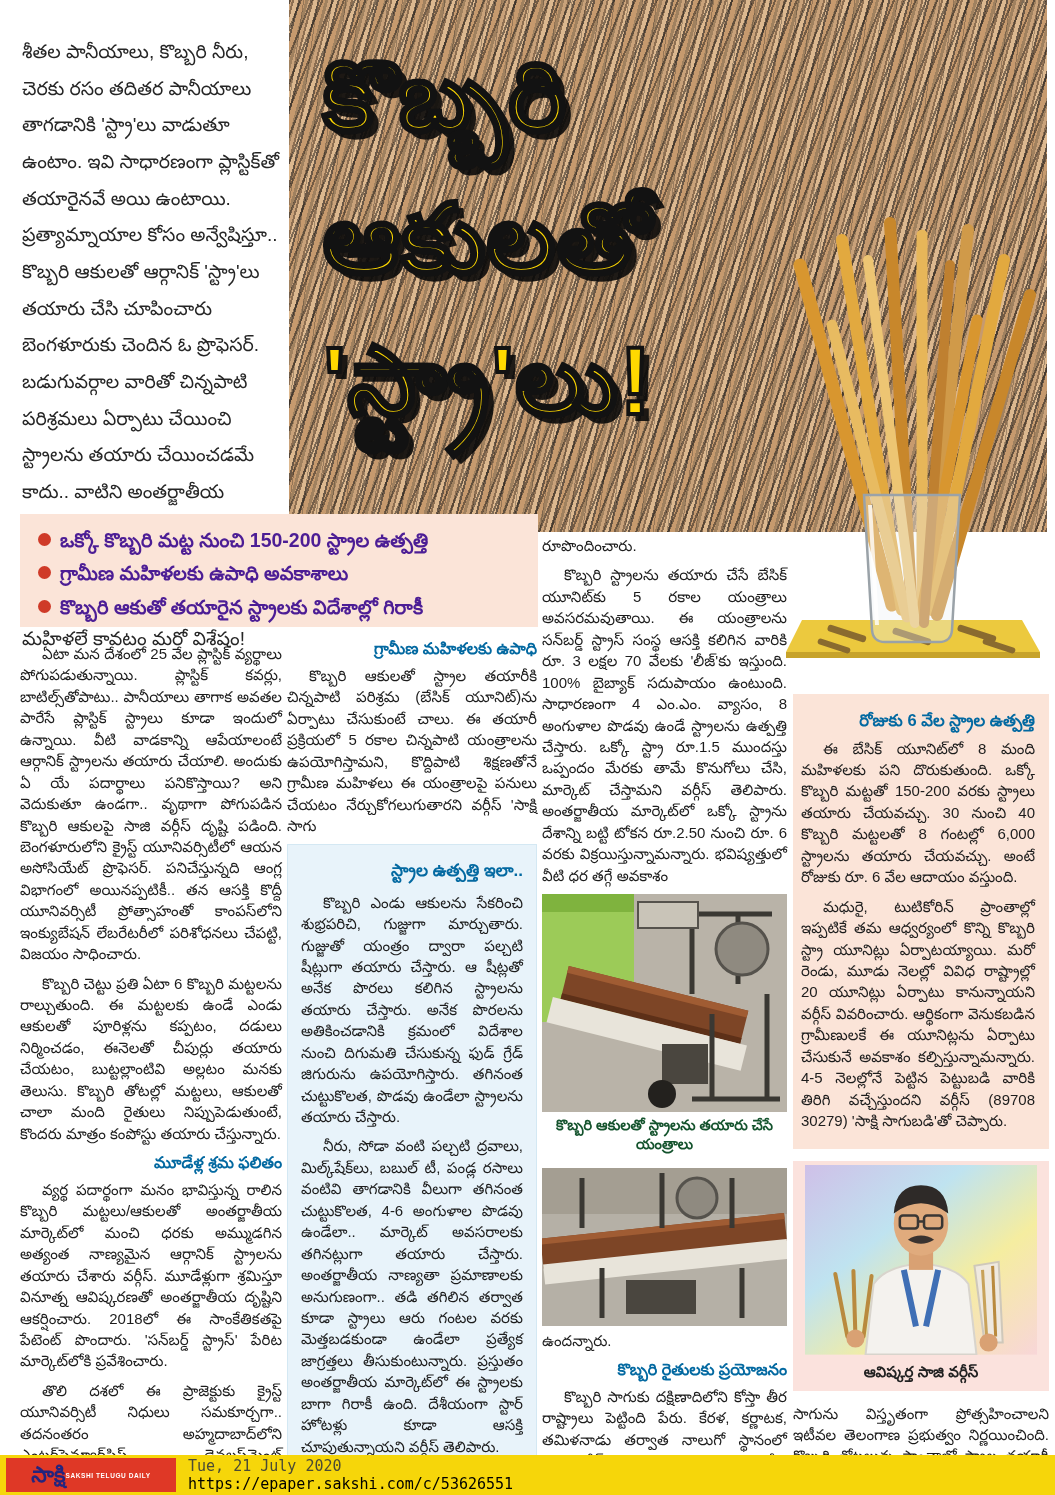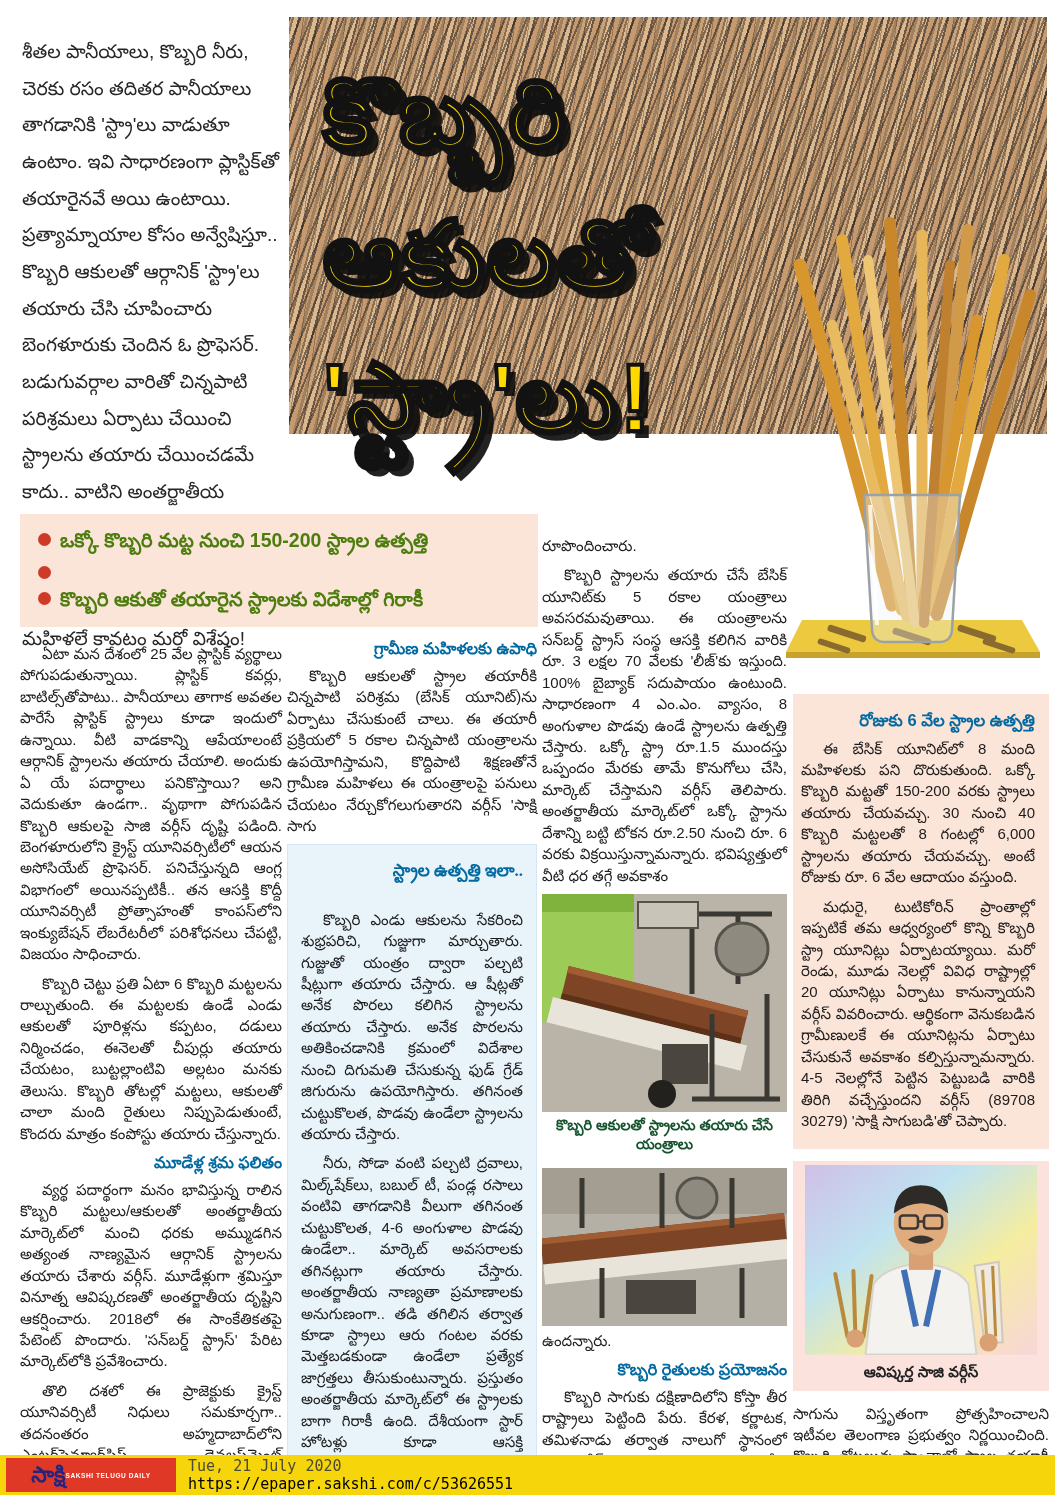--- a/index.html
+++ b/index.html
@@ -10,21 +10,21 @@
     font-family:"Liberation Sans","DejaVu Sans",sans-serif;
     color:#1c1c1c;
   }
   
   .lede {
     position:absolute; left:22px; top:34px; width:262px;
     font-size:19px; line-height:1.93; color:#262626; text-align:left;
   }
   
   .hero {
-    position:absolute; left:289px; top:17px; width:758px; height:417px;
+    position:absolute; left:289px; top:0; width:758px; height:532px;
     background:
       repeating-linear-gradient(112deg, rgba(35,30,26,.50) 0 2px, rgba(0,0,0,0) 2px 10px),
       repeating-linear-gradient(98deg, rgba(60,50,40,.35) 0 1px, rgba(0,0,0,0) 1px 14px),
       repeating-linear-gradient(105deg, #c9a27a 0 3px, #8d6f52 3px 5px, #dcb88f 5px 9px, #6b5846 9px 11px, #c69a6e 11px 16px, #a0815f 16px 19px);
   }
   .headline { position:absolute; left:34px; top:26px; }
   .headline .hl-line {
     font-size:96px; font-weight:bold; letter-spacing:2px;
     color:#ffd900; line-height:1.48; white-space:nowrap;
     -webkit-text-stroke:4px #121212;
@@ -35,35 +35,35 @@
   
   .highlight-box {
     position:absolute; left:20px; top:514px; width:518px; height:113px;
     background:#fbe4d8; padding:13px 18px 10px 18px;
   }
   .highlight-item { display:flex; align-items:flex-start; margin-bottom:7px; }
   .h-dot {
     width:13px; height:13px; border-radius:50%; background:#cf3a28;
     margin:6px 9px 0 0; flex:0 0 13px;
   }
-  .h-text { font-size:19.5px; font-weight:bold; color:#4d7c0f; line-height:1.35; }
+  .h-text { font-size:19.5px; font-weight:bold; color:#4c1d95; line-height:1.35; }
   
   .col { position:absolute; font-size:15px; line-height:1.43; text-align:justify; }
   .col p { margin-bottom:8px; }
   .col p.indent { text-indent:22px; }
   .col h3 { font-size:16px; font-weight:bold; color:#0369a1; margin:2px 0 4px 0; text-align:right; }
   .col1 { left:20px;  top:643px; width:262px; }
   .col2 { left:287px; top:636px; width:250px; }
   .col3 { left:542px; top:535px; width:245px; }
   .col4 { left:793px; top:694px; width:256px; }
   .blue-box {
     background:#e8f3fa; border:1px solid #d4e8f3;
     padding:12px 13px 10px 13px; margin:6px 0 10px 0;
   }
-  .blue-box h3 { font-size:17px; margin-bottom:25px;font-family:Liberation Serif, serif; }
+  .blue-box h3 { font-size:17px; margin-bottom:8px; }
   .pink-box { background:#fbe4d8; padding:13px 14px 10px 8px; }
   .pink-box h3 { font-size:16.5px; margin-bottom:5px; }
   
   .machine-photo { width:100%; display:block; margin:6px 0 4px 0; }
   .photo-caption {
     font-size:14.5px; font-weight:bold; color:#14532d; text-align:center;
     margin:2px 0 14px 0; line-height:1.3;
   }
   
   .portrait-panel { background:#fbe2dd; padding:4px 12px 8px 12px; margin-top:12px; }
@@ -134,20 +134,21 @@
     <path d="M98 300 L105 420" stroke="rgba(255,255,255,0.8)" stroke-width="4" fill="none"></path>
   </svg>
 
   <div class="highlight-box">
     <div class="highlight-item">
       <span class="h-dot"></span>
       <span class="h-text">ఒక్కో కొబ్బరి మట్ట నుంచి 150-200 స్ట్రాల ఉత్పత్తి</span>
     </div>
     <div class="highlight-item">
       <span class="h-dot"></span>
+      <span class="h-text">గ్రామీణ మహిళలకు ఉపాధి అవకాశాలు</span>
     </div>
     <div class="highlight-item">
       <span class="h-dot"></span>
       <span class="h-text">కొబ్బరి ఆకుతో తయారైన స్ట్రాలకు విదేశాల్లో గిరాకీ</span>
     </div>
   </div>
 
   <div class="col col1">
     <p class="indent">ఏటా మన దేశంలో 25 వేల ప్లాస్టిక్ వ్యర్థాలు పోగుపడుతున్నాయి. ప్లాస్టిక్ కవర్లు, బాటిల్స్‌తోపాటు.. పానీయాలు తాగాక అవతల పారేసే ప్లాస్టిక్ స్ట్రాలు కూడా ఇందులో ఉన్నాయి. వీటి వాడకాన్ని ఆపేయాలంటే ఆర్గానిక్ స్ట్రాలను తయారు చేయాలి. అందుకు ఏ యే పదార్థాలు పనికొస్తాయి? అని వెదుకుతూ ఉండగా.. వృథాగా పోగుపడిన కొబ్బరి ఆకులపై సాజి వర్గీస్ దృష్టి పడింది. బెంగళూరులోని క్రైస్ట్ యూనివర్సిటీలో ఆయన అసోసియేట్ ప్రొఫెసర్. పనిచేస్తున్నది ఆంగ్ల విభాగంలో అయినప్పటికీ.. తన ఆసక్తి కొద్దీ యూనివర్సిటీ ప్రోత్సాహంతో కాంపస్‌లోని ఇంక్యుబేషన్ లేబరేటరీలో పరిశోధనలు చేపట్టి, విజయం సాధించారు.</p>
     <p class="indent">కొబ్బరి చెట్టు ప్రతి ఏటా 6 కొబ్బరి మట్టలను రాల్చుతుంది. ఈ మట్టలకు ఉండే ఎండు ఆకులతో పూరిళ్లను కప్పటం, దడులు నిర్మించడం, ఈనెలతో చీపుర్లు తయారు చేయటం, బుట్టల్లాంటివి అల్లటం మనకు తెలుసు. కొబ్బరి తోటల్లో మట్టలు, ఆకులతో చాలా మంది రైతులు నిప్పుపెడుతుంటే, కొందరు మాత్రం కంపోస్టు తయారు చేస్తున్నారు.</p>

